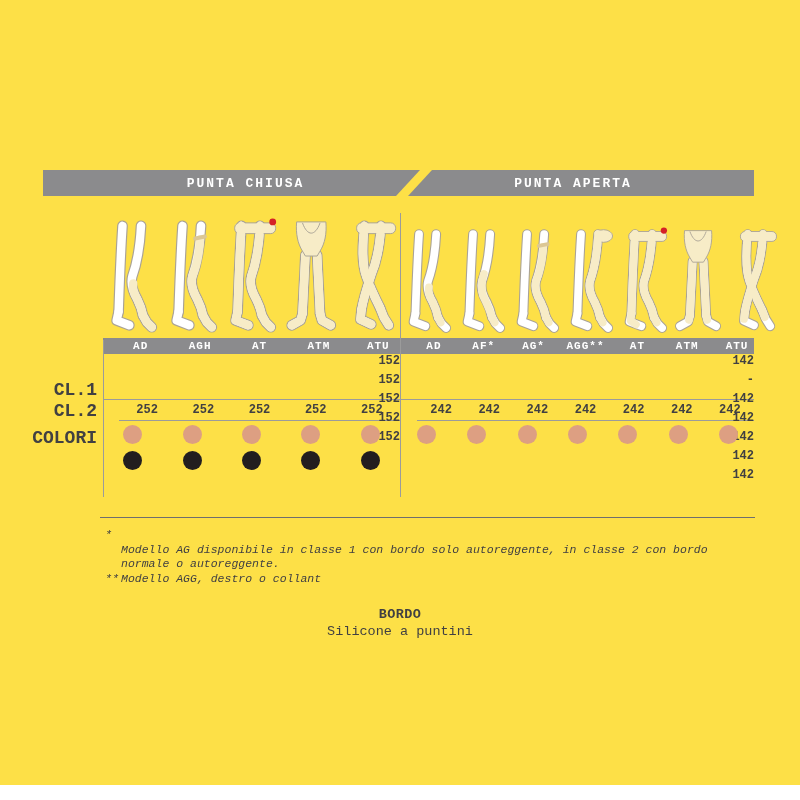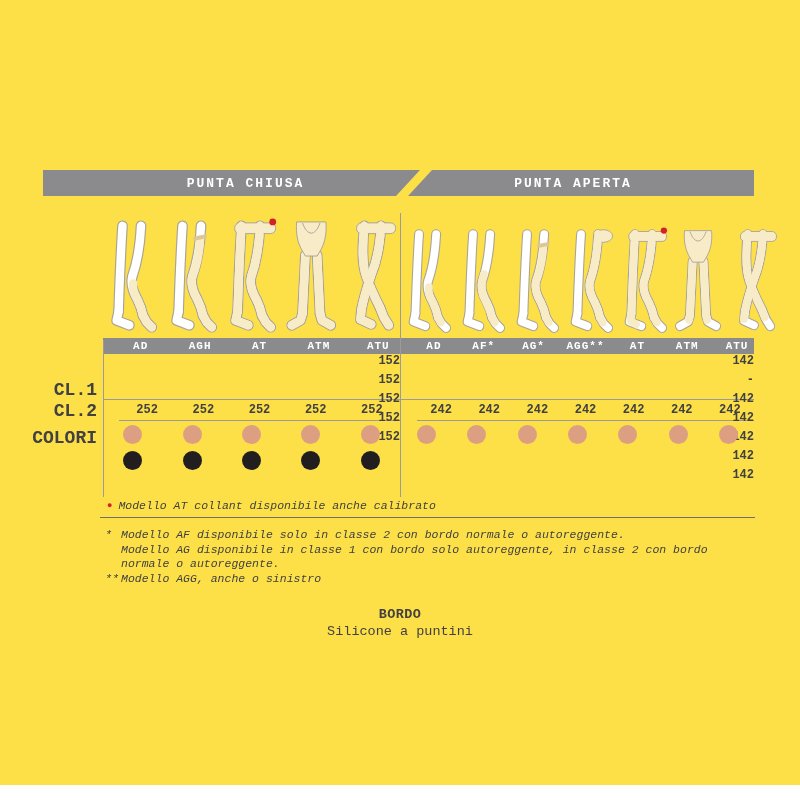--- a/index.html
+++ b/index.html
@@ -385,36 +385,32 @@
       </div>
   </div>
 
   <div class="vline" id="vline-left"></div>
   <div class="vline" id="vline-mid"></div>
 
   <div class="rowlab" id="lab-cl1">CL.1</div>
   <div class="rowlab" id="lab-cl2">CL.2</div>
   <div class="rowlab" id="lab-colori">COLORI</div>
 
-  <div class="marker-note">
-    <span class="red-bullet">●</span><span>Modello AT collant disponibile anche calibrato</span>
-  </div>
 
   <div id="fn-sep"></div>
 
   <div class="notes">
     <div class="note-row">
       <span class="fn-mark">*</span>
-      <span>Modello AF disponibile solo in classe 2 con bordo normale o autoreggente.</span>
     </div>
     <div class="note-row">
       <span class="fn-mark"></span>
       <span>Modello AG disponibile in classe 1 con bordo solo autoreggente, in classe 2 con bordo normale o autoreggente.</span>
     </div>
     <div class="note-row">
       <span class="fn-mark">**</span>
-      <span>Modello AGG, anche o sinistro</span>
+      <span>Modello AGG, destro o collant</span>
     </div>
   </div>
 
   <div class="bordo-title">BORDO</div>
   <div class="bordo-sub">Silicone a puntini</div>
 </div>
 
 </body></html>

